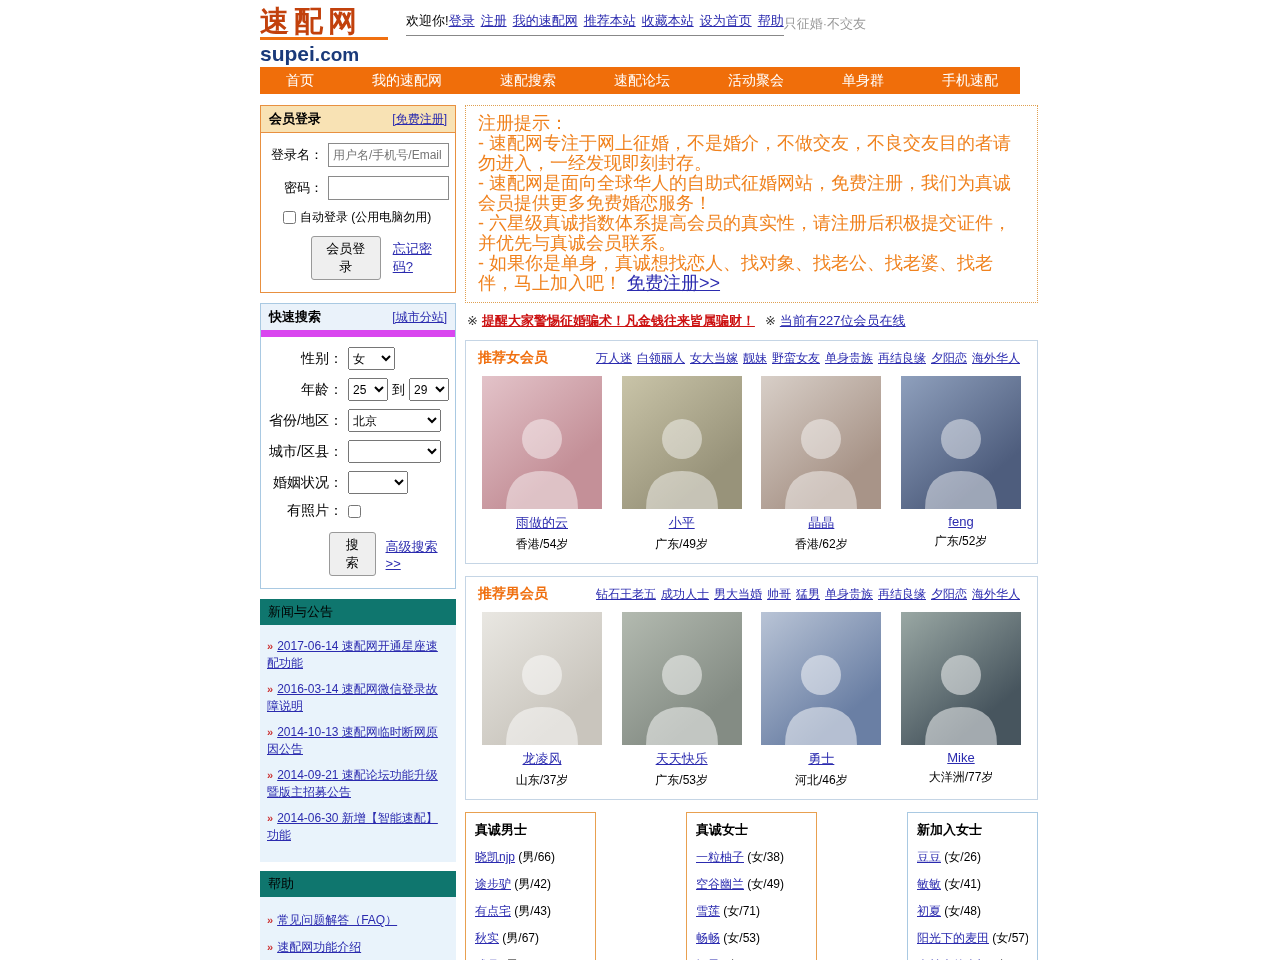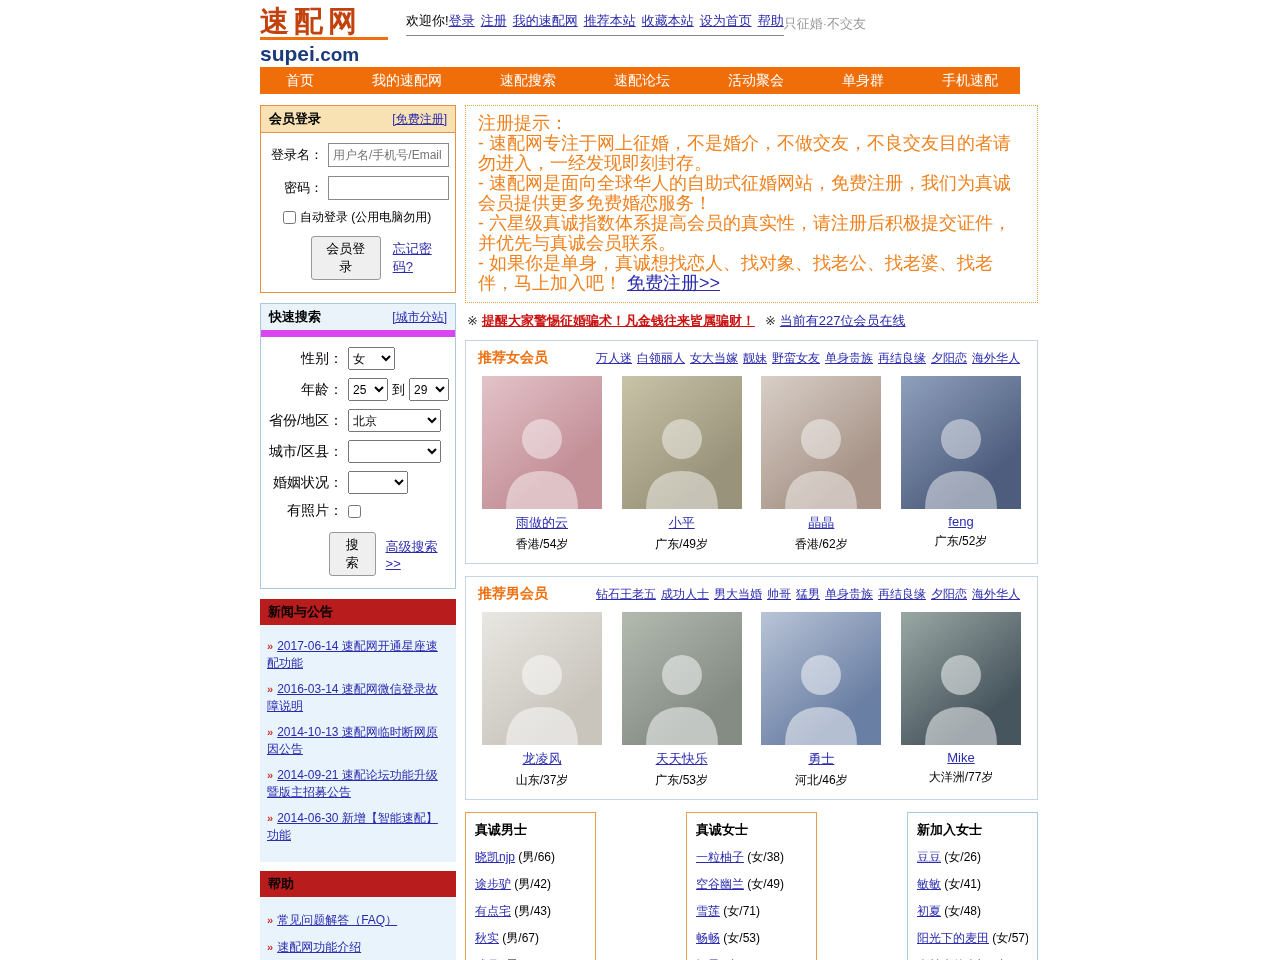--- a/index.html
+++ b/index.html
@@ -62,21 +62,21 @@
   .bbox-hd a { font-size:12px; }
   .qs-body { padding:10px 6px 12px; }
   .qrow { display:flex; align-items:center; margin-bottom:8px; }
   .qlabel { width:76px; text-align:right; font-size:14px; flex-shrink:0; margin-right:5px; }
   select { height:23px; font-size:12px; font-family:"Liberation Sans",sans-serif; }
   .sel-gender { width:47px; } .sel-age { width:43px; } .age-to { margin:0 4px; font-size:13px; }
   .sel-province,.sel-city { width:93px; } .sel-marital { width:60px; }
   .qs-btn-row { padding-left:62px; display:flex; align-items:center; gap:10px; margin-top:12px; }
 
   .lbox { margin-bottom:9px; }
-  .lbox-hd { background:#b91c1c; padding:4px 8px; font-weight:bold; font-size:13px; }
+  .lbox-hd { background:#0f766e; padding:4px 8px; font-weight:normal; font-size:13px; }
   .lbox-bd { background:#E9F3FB; padding:7px 7px 9px; }
   .news-item { font-size:12px; line-height:17px; margin:6px 0 9px; }
   .bullet { color:#C33; font-weight:bold; margin-right:4px; font-size:11px; }
   .help-item { font-size:12px; line-height:16px; margin:8px 0 11px; white-space:nowrap; overflow:hidden; }
 
   
   .notice { border:1px dotted #E0A050; padding:7px 12px 9px; color:#F0821E;
     font-size:18px; line-height:20px; }
   .notice a { font-weight:normal; }
   .alert-row { margin:9px 2px 10px; font-size:13px; }

